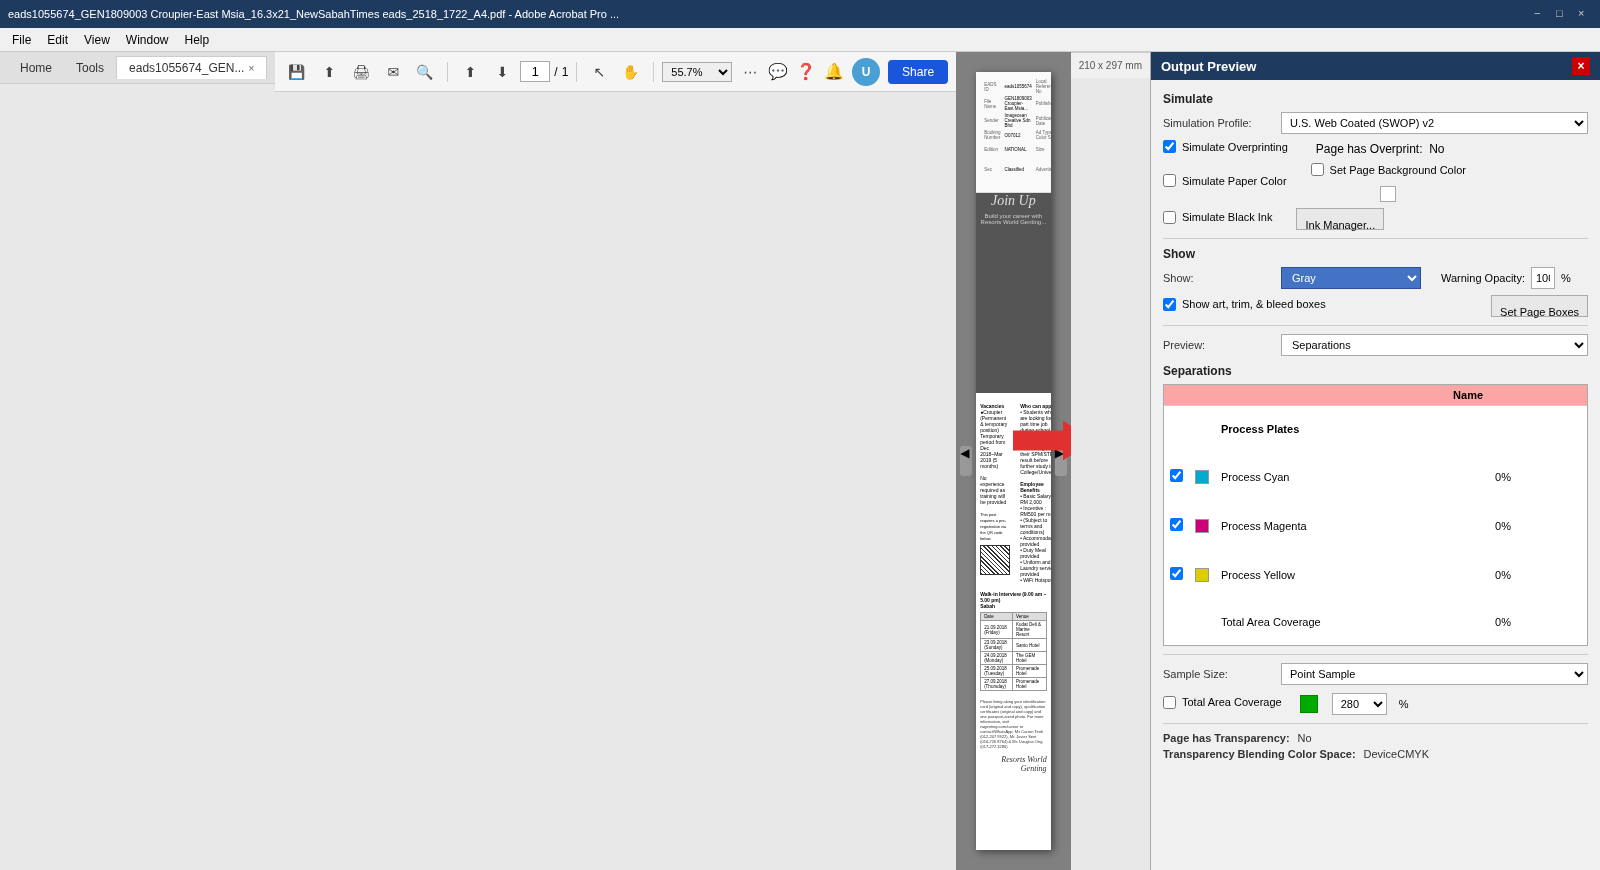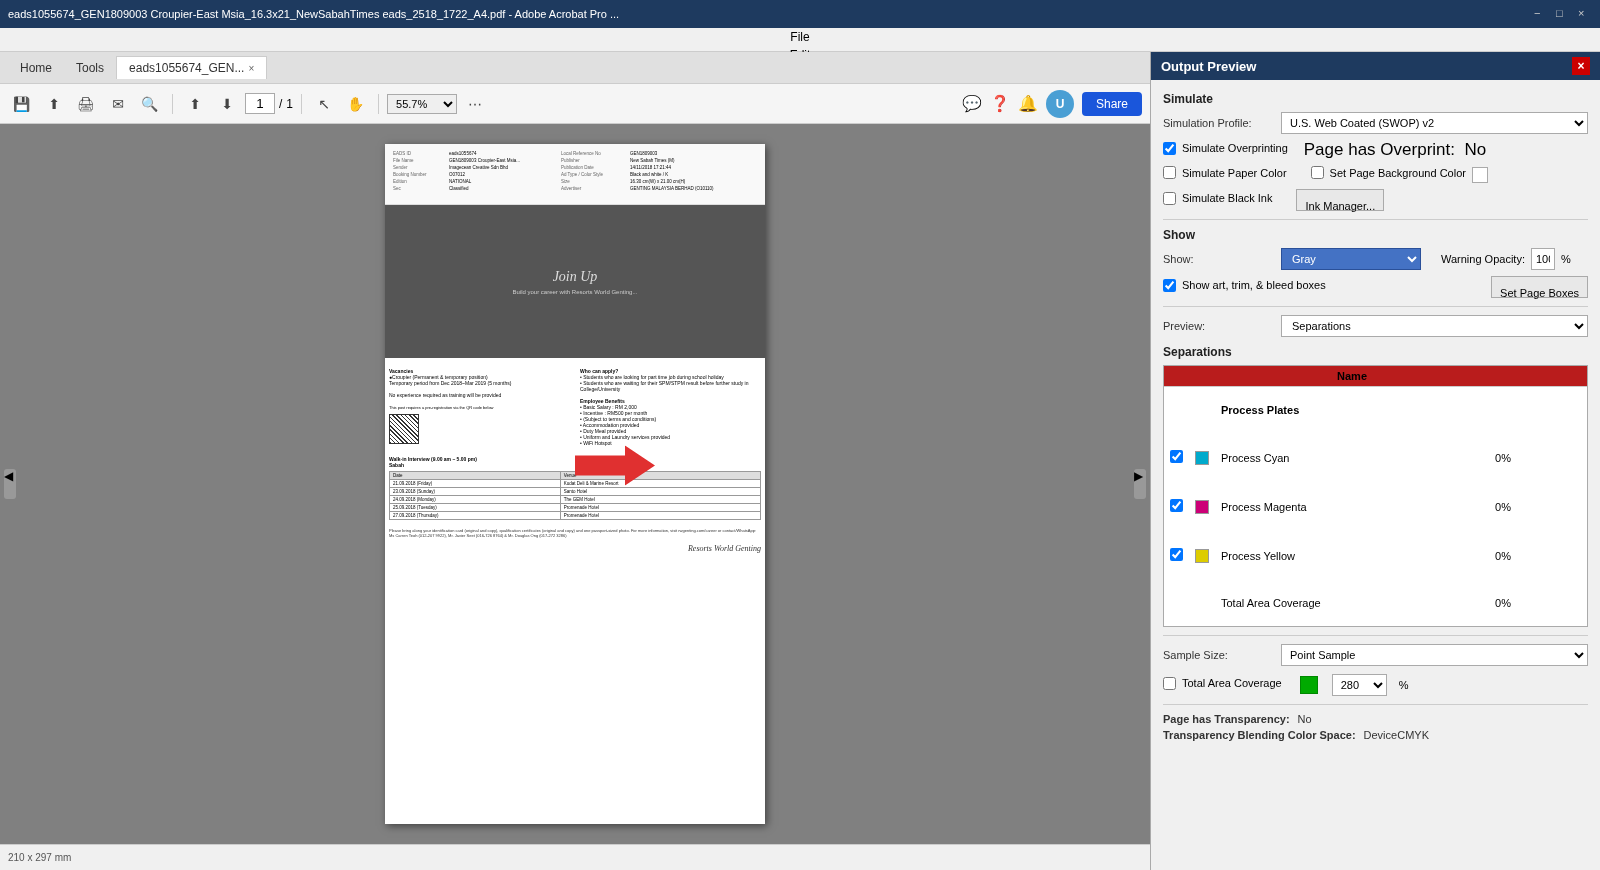--- a/index.html
+++ b/index.html
@@ -22,33 +22,32 @@
 
     
     .menu-bar {
       background: #f0f0f0;
       height: 24px;
       display: flex;
       align-items: center;
       padding: 0 4px;
       border-bottom: 1px solid #ccc;
       flex-shrink: 0;
-      flex-direction: column;
     }
     .menu-item { padding: 2px 8px; cursor: pointer; font-size: 12px; }
 
     
     .app-container { display: flex; flex: 1; overflow: hidden; }
 
     
     .pdf-area {
       flex: 1;
       background: #e8e8e8;
       display: flex;
-      flex-direction: column;
+      flex-direction: row;
       overflow: hidden;
       position: relative;
     }
 
     
     .toolbar {
       background: #f5f5f5;
       border-bottom: 1px solid #ccc;
       height: 40px;
       display: flex;
@@ -140,24 +139,23 @@
     }
     .pdf-header-table {
       width: 100%;
       border-collapse: collapse;
       font-size: 4.5px;
       margin-bottom: 6px;
     }
     .pdf-header-table td { padding: 1px 2px; }
     .pdf-image-placeholder {
       width: 100%;
-      height: 153px;
+      height: 200px;
       background: #555;
       display: flex;
-      align-items: center;
       justify-content: center;
       color: white;
       font-size: 8px;
       margin-bottom: 6px;
       overflow: hidden;
     }
     .pdf-body { font-size: 5px; padding: 4px; }
     .pdf-footer-note { font-size: 4px; color: #333; padding: 4px; }
 
     
@@ -294,23 +292,23 @@
     }
     .separations-section { margin-bottom: 8px; }
     .sep-table-container {
       border: 1px solid #aaa;
       background: white;
       padding: 0;
       min-height: 260px;
     }
     .sep-table { width: 100%; border-collapse: collapse; }
     .sep-table th {
-      background: #b91c1c;
+      background: #fca5a5;
       padding: 4px 6px;
-      text-align: center;
+      text-align: right;
       font-size: 11px;
       border-bottom: 1px solid #ccc;
     }
     .sep-table td { padding: 17px 6px; font-size: 11px; vertical-align: middle; }
     .color-swatch {
       width: 14px;
       height: 14px;
       display: inline-block;
       border: 1px solid #999;
       vertical-align: middle;
@@ -542,32 +540,32 @@
         <select class="select-box">
           <option>U.S. Web Coated (SWOP) v2</option>
         </select>
       </div>
 
       <div class="form-row">
         <label class="checkbox-row">
           <input type="checkbox" class="checkbox-input" checked="" style="">
           <span>Simulate Overprinting</span>
         </label>
-        <span style="margin-left:8px; font-size:17px;">
+        <span style="margin-left:20px; font-size:12px;">
           <span>Page has Overprint:</span>
           &nbsp;<span>No</span>
         </span>
       </div>
 
       <div class="form-row">
         <label class="checkbox-row">
           <input type="checkbox" class="checkbox-input" style="">
           <span>Simulate Paper Color</span>
         </label>
-        <span style="margin-left:16px; display:flex; align-items:center; gap:6px;">
+        <span style="margin-left:16px; display:flex; align-items:center; gap:6px;flex-direction:column;">
           <label class="checkbox-row">
             <input type="checkbox" class="checkbox-input" style="">
             <span>Set Page Background Color</span>
           </label>
           <div style="width:16px;height:16px;border:1px solid #aaa;background:white;"></div>
         </span>
       </div>
 
       <div class="form-row">
         <label class="checkbox-row">

